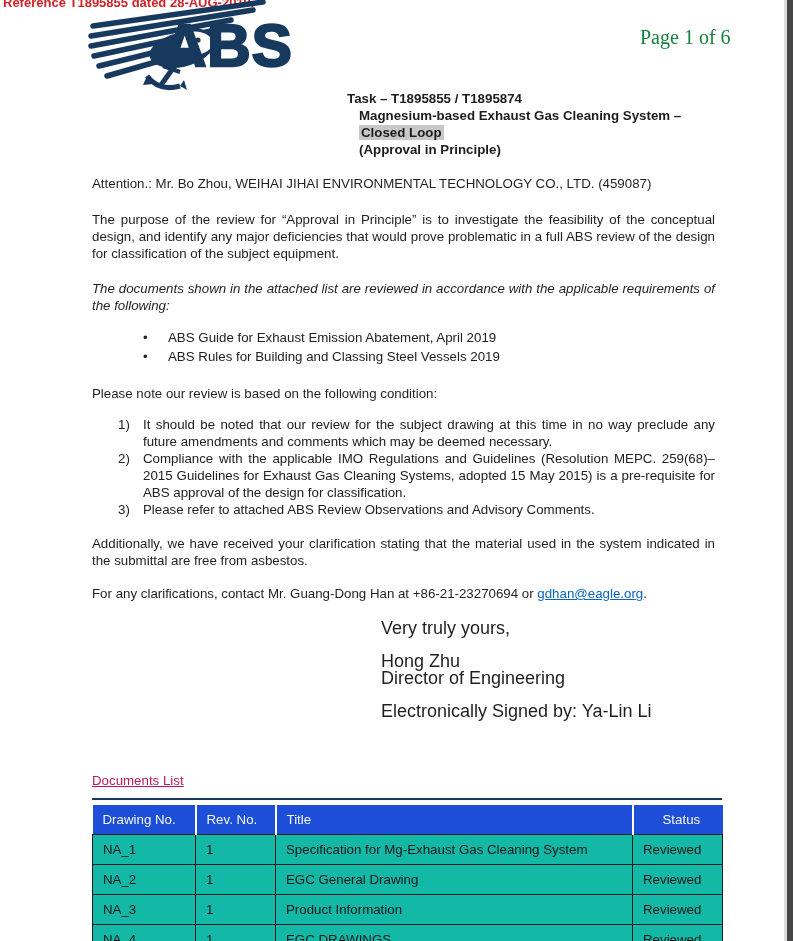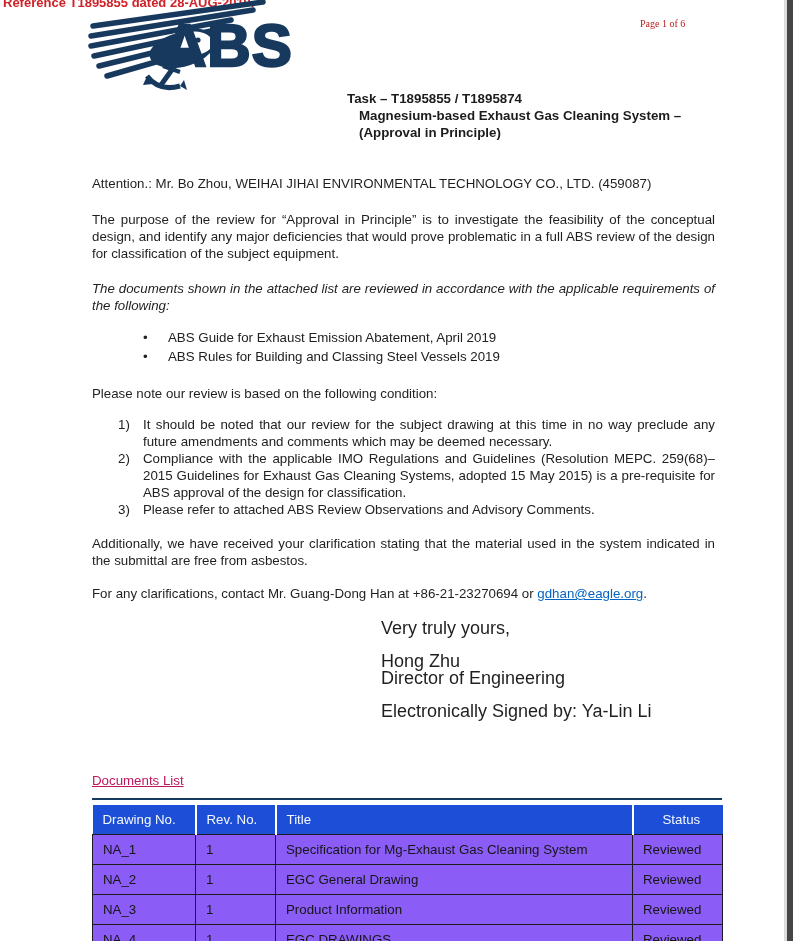--- a/index.html
+++ b/index.html
@@ -9,21 +9,21 @@
 
   
   .stamp { position:absolute; left:3px; top:-5px; font-size:13px; font-weight:700; color:#cf2128; white-space:nowrap; z-index:1; }
 
   
   .logo { position:absolute; left:85px; top:0; width:240px; height:92px; z-index:2; }
   .logo svg { position:absolute; left:0; top:0; }
   .logo-text { position:absolute; left:78px; top:16px; font-size:60px; font-weight:bold; color:#17395e;
                letter-spacing:1px; -webkit-text-stroke:2.5px #17395e; line-height:60px; }
 
-  .pagenum { position:absolute; left:640px; top:18px; font-family:"Liberation Serif","DejaVu Serif",serif; font-size:10px; color:#b91c1c; }
+  .pagenum { position:absolute; left:640px; top:26px; font-family:"Liberation Serif","DejaVu Serif",serif; font-size:20px; color:#15803d; }
 
   .task-block { position:absolute; left:347px; top:90px; font-size:13.3px; font-weight:bold; line-height:17px; color:#1c1c1c; }
   .task-indent { margin-left:12px; }
   .hl { background:#c8c8c8; padding:0 2px; }
 
   .para { position:absolute; left:92px; width:623px; font-size:13.3px; line-height:17px; color:#1f1f1f; }
   .just { text-align:justify; }
 
   .bullets { position:absolute; left:92px; width:623px; top:329px; }
   .bullet-item { display:flex; line-height:18.5px; font-size:13.3px; }
@@ -37,21 +37,21 @@
   .sig { position:absolute; left:381px; font-size:18px; line-height:17px; color:#1f1f1f; }
 
   .docs-heading { position:absolute; left:92px; top:773px; font-size:13.3px; text-decoration:underline; color:#be185d; }
 
   .table-rule { position:absolute; left:92px; top:798px; width:630px; height:2px; background:#17395e; }
 
   .doc-table { position:absolute; left:92px; top:805px; width:630px; border-collapse:collapse; table-layout:fixed; font-size:13.3px; }
   .doc-table col.c1{width:103px;} .doc-table col.c2{width:80px;} .doc-table col.c3{width:357px;} .doc-table col.c4{width:90px;}
   .doc-table th { background:#1d4ed8; color:#f4f8fb; font-weight:400; text-align:left; height:29px; padding:0 0 0 10px; border-right:2px solid #ffffff; }
   .doc-table th:last-child { border-right:none;padding-left:29px; }
-  .doc-table td { height:30px; padding:0 0 0 10px; border:1.5px solid #1c1c1c; background:#8b5cf6; color:#161616; }
+  .doc-table td { height:30px; padding:0 0 0 10px; border:1.5px solid #1c1c1c; background:#14b8a6; color:#161616; }
 
   a.email-link { color:#0563c1; text-decoration:underline; cursor:pointer; }
 
   .viewer-edge-light { position:absolute; right:6px; top:0; width:3px; height:941px; background:#dcdcdc; }
   .viewer-edge { position:absolute; right:0; top:0; width:6px; height:941px; background:#454545; }
 </style>
 </head>
 <body>
 
 <div class="page">
@@ -81,20 +81,21 @@
     </svg>
     <div class="logo-text">ABS</div>
   </div>
 
   <div class="pagenum">Page 1 of 6</div>
 
   <div class="task-block">
     <div>Task – T1895855 / T1895874</div>
     <div class="task-indent">
       <div>Magnesium-based Exhaust Gas Cleaning System –</div>
+      <div><span class="hl">Closed Loop</span></div>
       <div>(Approval in Principle)</div>
     </div>
   </div>
 
   <div class="para" style="top:175px;">Attention.: Mr. Bo Zhou, WEIHAI JIHAI ENVIRONMENTAL TECHNOLOGY CO., LTD. (459087)</div>
 
   <div class="para just" style="top:211px;">The purpose of the review for “Approval in Principle” is to investigate the feasibility of the conceptual design, and identify any major deficiencies that would prove problematic in a full ABS review of the design for classification of the subject equipment.</div>
 
   <div class="para just" style="top:280px;font-style:italic;">The documents shown in the attached list are reviewed in accordance with the applicable requirements of the following:</div>
 

